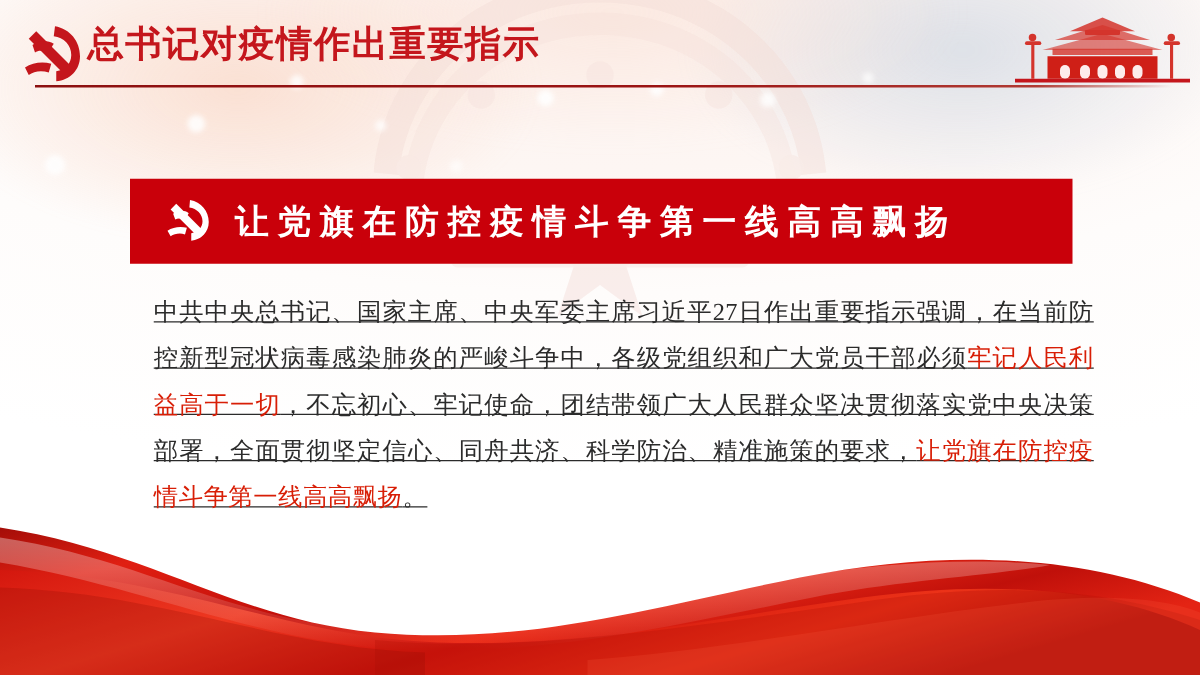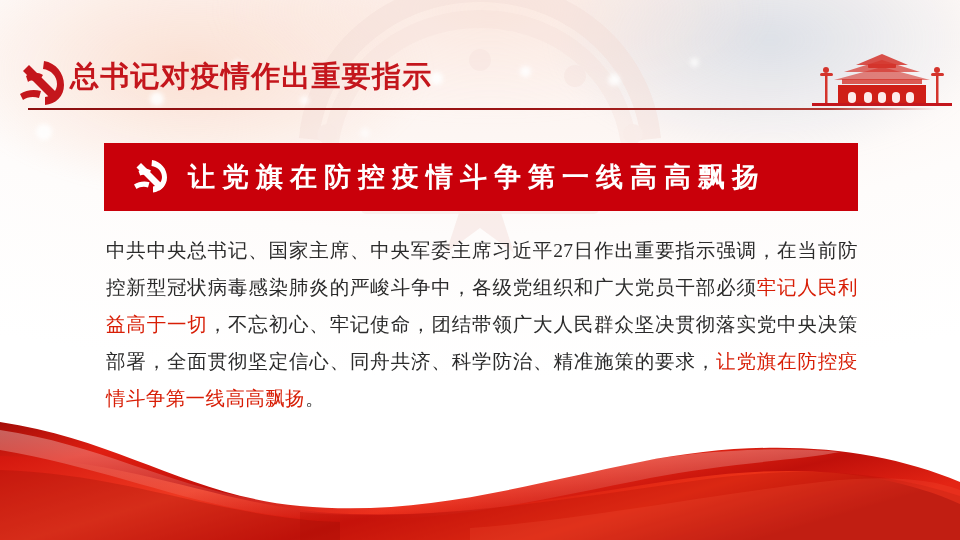--- a/index.html
+++ b/index.html
@@ -28,21 +28,21 @@
 
   
   .watermark{position:absolute;left:50%;top:-48px;transform:translateX(-50%);
     width:430px;height:330px;opacity:.5;}
   .watermark svg{width:100%;height:100%;display:block;}
 
   
   .bokeh{position:absolute;border-radius:50%;background:#ffffff;filter:blur(2.2px);}
 
   
-  .header{position:absolute;left:0;top:0;width:960px;height:80px;margin-top:40px;}
+  .header{position:absolute;left:0;top:0;width:960px;height:80px;}
   .emblem-head{position:absolute;left:14px;top:18px;width:54px;height:52px;}
   .emblem-head svg{width:100%;height:100%;display:block;}
   .head-title{position:absolute;left:70px;top:22px;
     font-family:"Liberation Sans","DejaVu Sans",sans-serif;
     font-size:29px;font-weight:700;color:#c4161c;letter-spacing:1.2px;
     white-space:nowrap;line-height:1;}
   .head-rule{position:absolute;left:28px;top:68px;width:910px;height:2px;
     background:linear-gradient(90deg,#8c1010 0%,#9b1414 55%,#b03a33 88%,rgba(176,58,51,0) 100%);}
 
   
@@ -52,24 +52,24 @@
   
   .banner{position:absolute;left:104px;top:143px;width:754px;height:68px;
     background:#c9000a;display:flex;align-items:center;}
   .banner-emblem{width:40px;height:38px;margin-left:26px;flex:0 0 auto;}
   .banner-emblem svg{width:100%;height:100%;display:block;}
   .banner-title{margin-left:18px;color:#ffffff;
     font-family:"Liberation Serif","DejaVu Serif",serif;
     font-size:27px;font-weight:700;letter-spacing:7px;white-space:nowrap;line-height:1;}
 
   
-  .body-text{position:absolute;left:106px;top:232px;width:752px;
+  .body-text{position:absolute;left:123px;top:232px;width:752px;
     font-family:"Liberation Serif","DejaVu Serif",serif;
     font-size:19.5px;line-height:37px;color:#2b2b2b;
-    text-align:justify;text-justify:inter-ideograph;letter-spacing:.4px;}
+    text-align:justify;text-justify:inter-ideograph;letter-spacing:.4px;text-decoration:underline;}
   .hl{color:#d81e06;}
 
   
   .ribbon{position:absolute;left:0;bottom:0;width:960px;height:140px;}
   .ribbon svg{width:100%;height:100%;display:block;}
 </style>
 </head>
 <body>
 
 <div class="stage">

